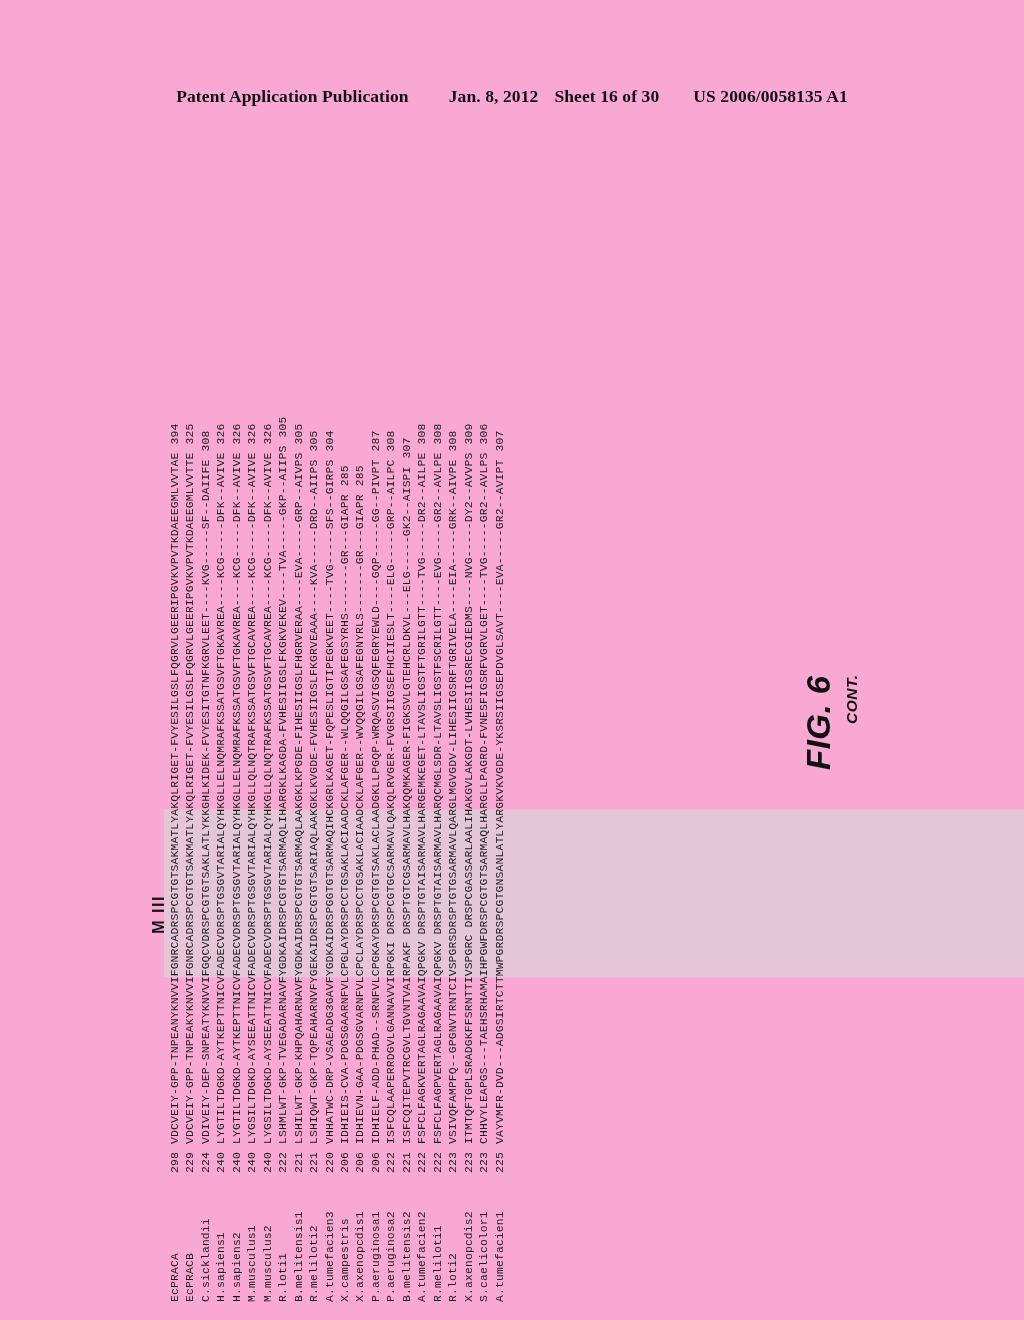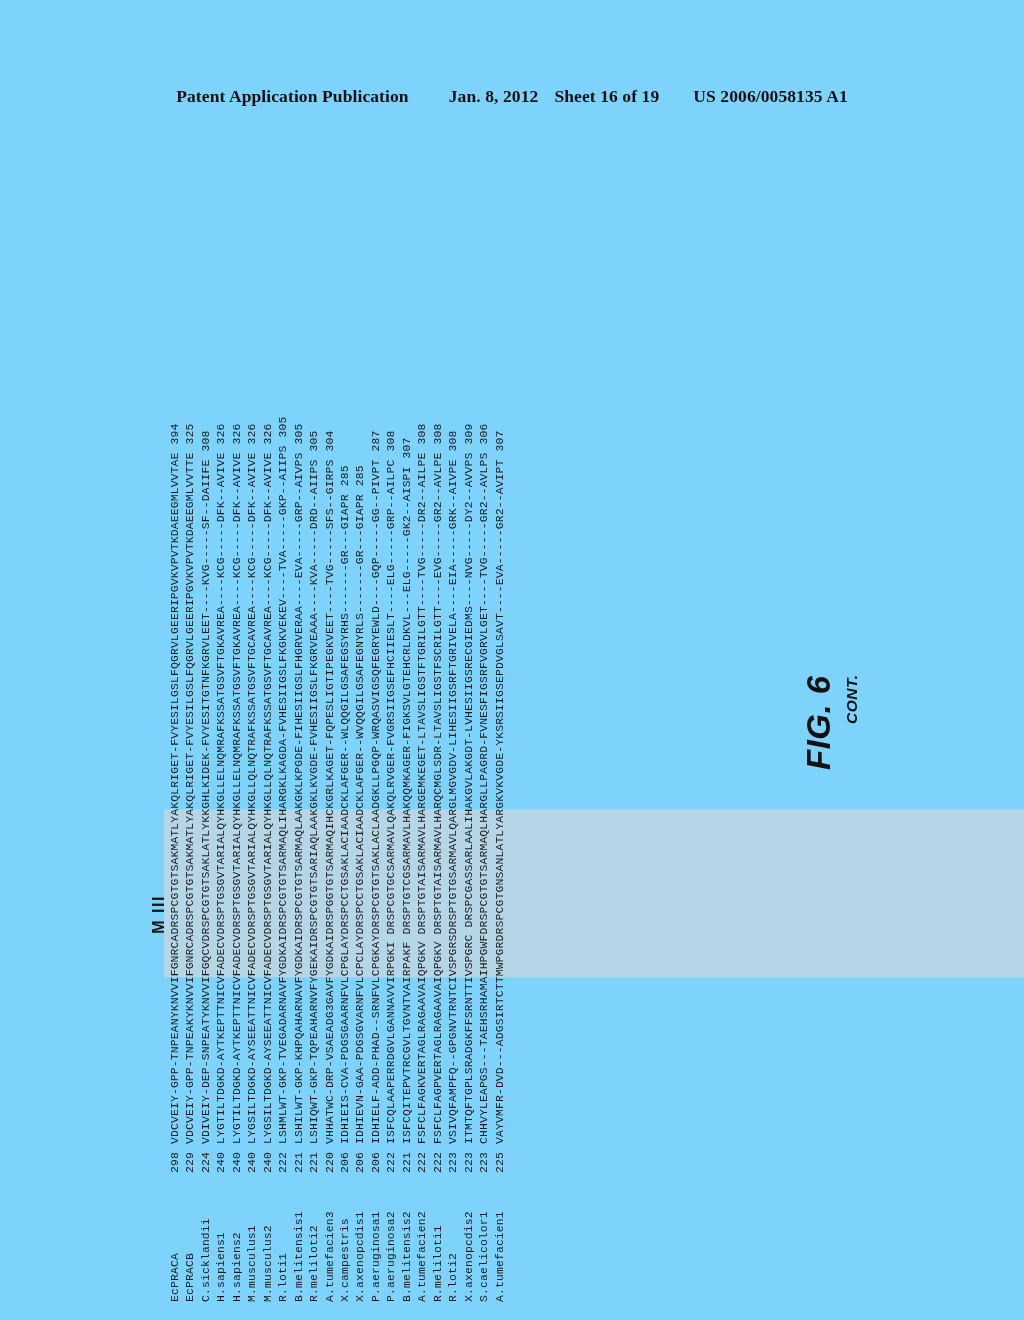--- a/index.html
+++ b/index.html
@@ -5,21 +5,21 @@
 <style>
   html, body {
     margin: 0;
     padding: 0;
     background: #ffffff;
   }
   .page {
     position: relative;
     width: 1024px;
     height: 1320px;
-    background: #7dd3fc;
+    background: #f9a8d4;
     overflow: hidden;
     font-family: "Liberation Serif", serif;
   }
 
   
   .pub-header {
     position: absolute;
     top: 86px;
     left: 0;
     width: 1024px;
@@ -144,21 +144,21 @@
 </head>
 <body>
 
 <div class="page">
 
   <div class="pub-header">
     <span class="seg">Patent Application Publication</span>
     <span class="gap-xl"></span>
     <span class="seg">Jan. 8, 2012</span>
     <span class="gap-sm"></span>
-    <span class="seg">Sheet 16 of 19</span>
+    <span class="seg">Sheet 16 of 30</span>
     <span class="gap-lg"></span>
     <span class="seg">US 2006/0058135 A1</span>
   </div>
 
   <div class="figure-area">
 
     <div class="motif-shade" id="motifShade" style="width: 167.655px; height: 1154px; left: 164px; top: 1302px; transform: rotate(-90deg) translate(324.641px, 0px); transform-origin: 0px 0px;"></div>
 
     <div class="motif-label" id="motifLabel" style="left: 150px; top: 1302px; transform: rotate(-90deg) translate(368.231px, 0px); transform-origin: 0px 0px;">M III</div>
 

